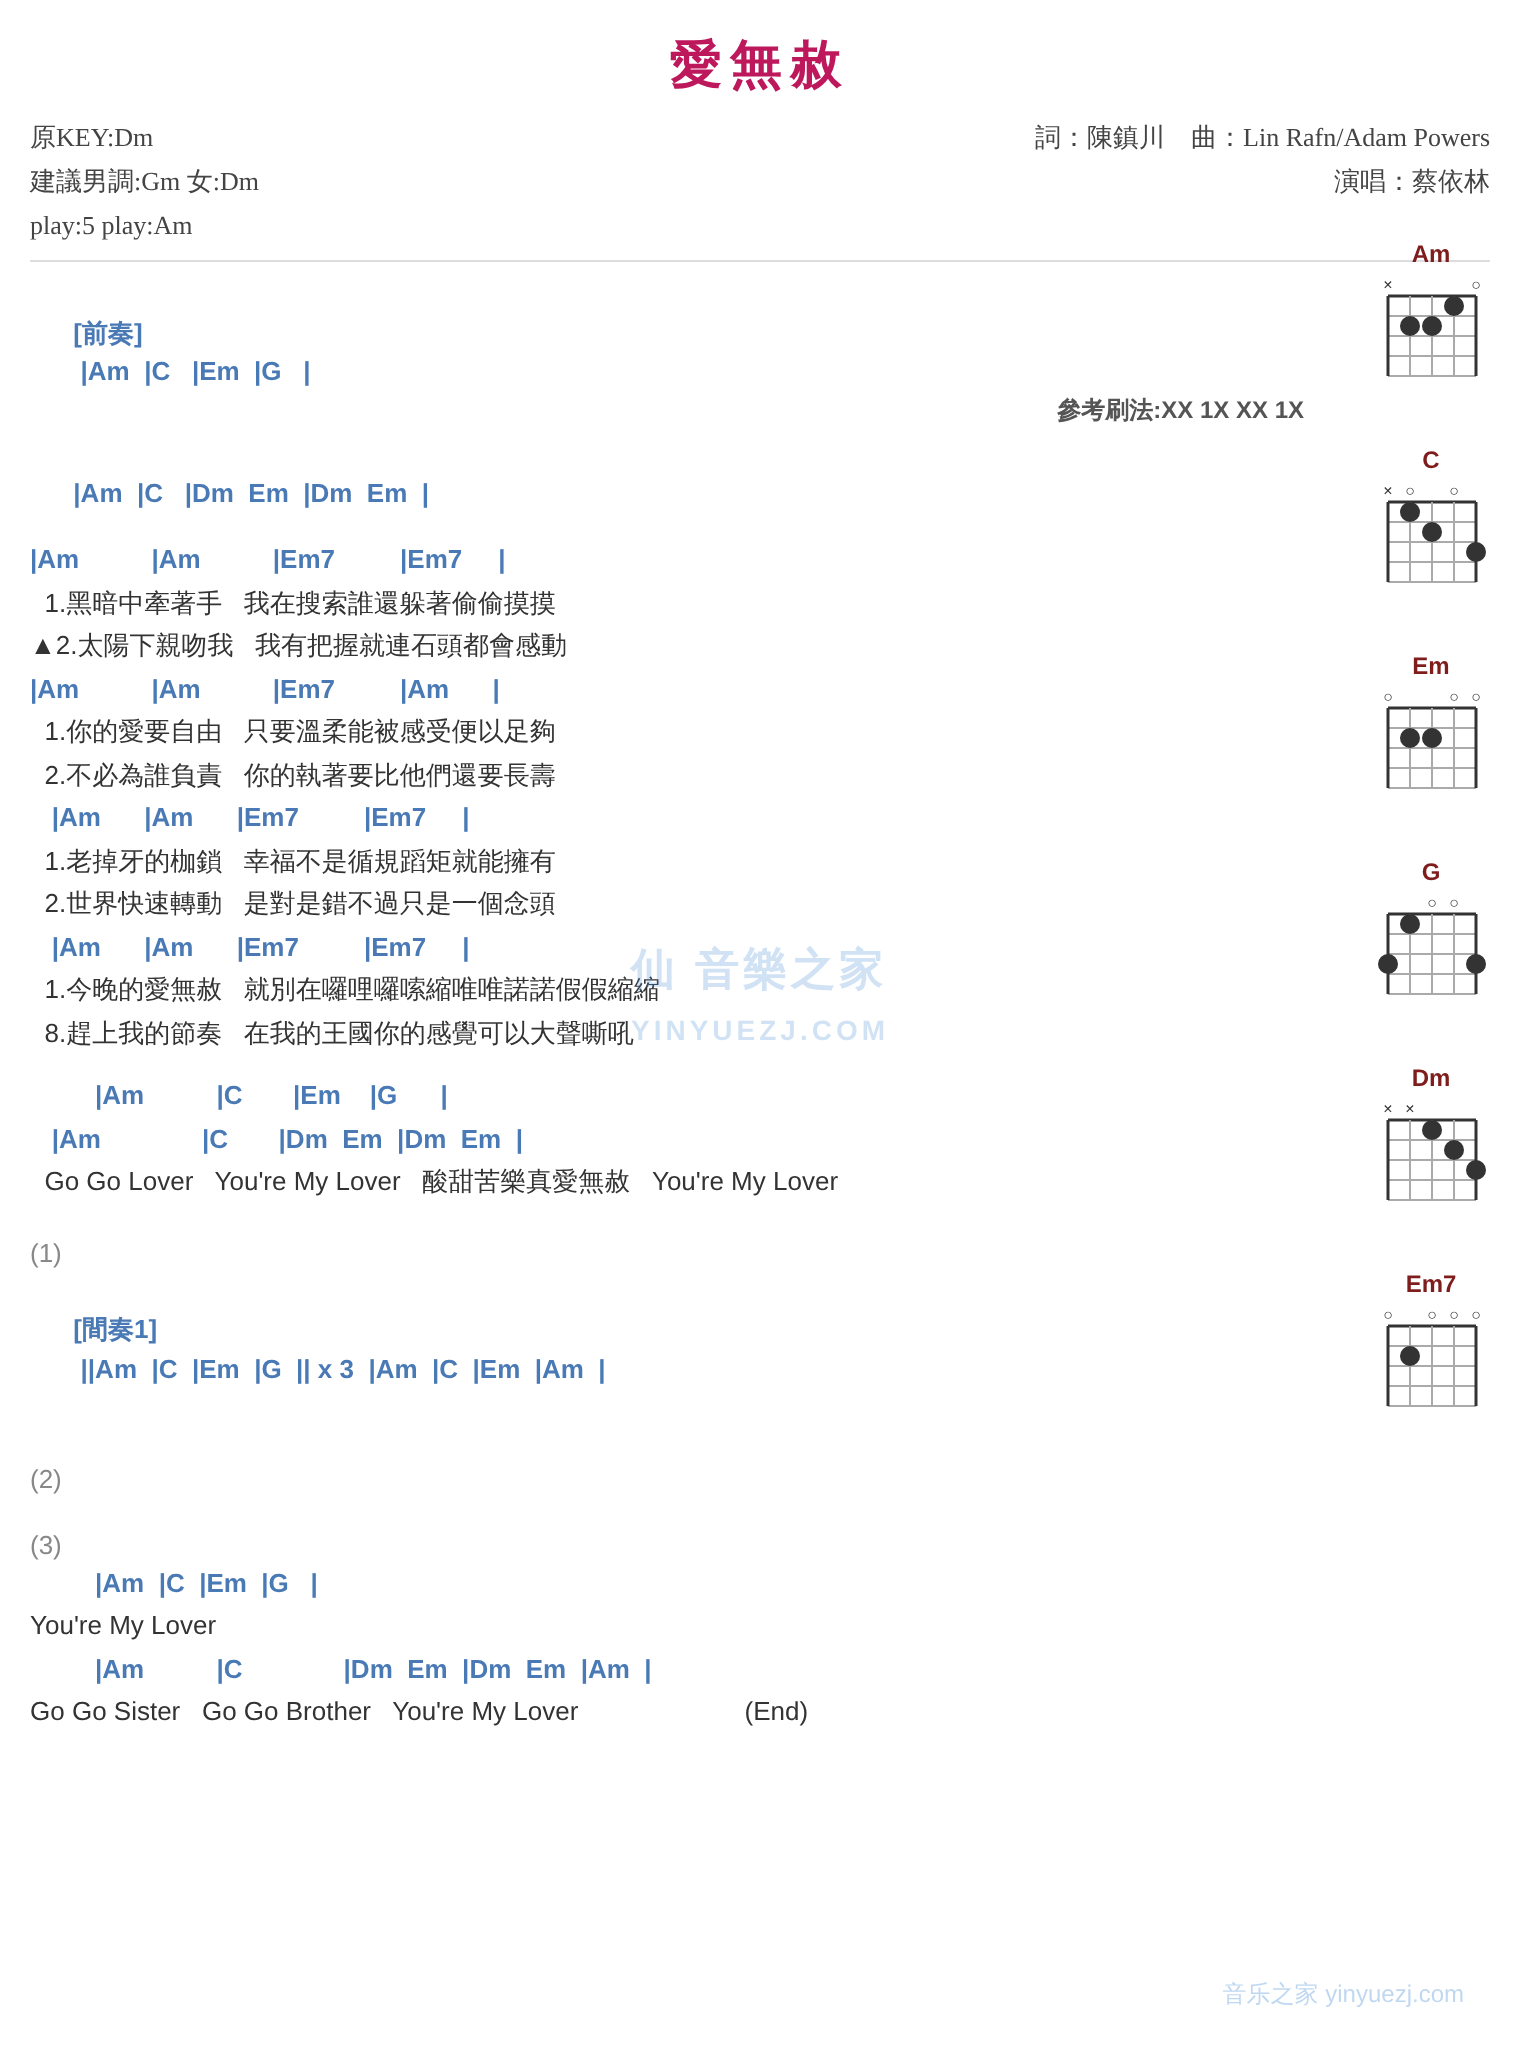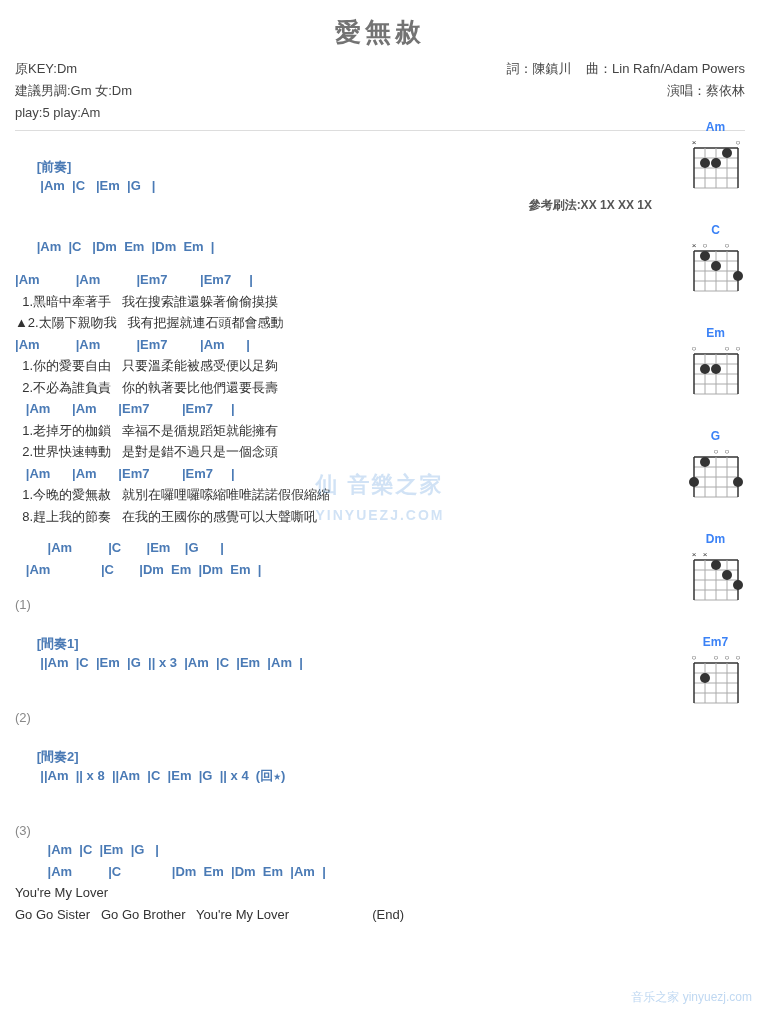--- a/index.html
+++ b/index.html
@@ -17,30 +17,31 @@
       width: 760px;
       min-height: 1024px;
       background: #fff;
       padding: 15px 15px 40px 15px;
       position: relative;
     }
     .title {
       text-align: center;
       font-size: 26px;
       font-weight: bold;
-      color: #737373;
+      color: #be185d;
       margin-bottom: 8px;
       letter-spacing: 4px;
     }
     .meta-section {
       display: flex;
       justify-content: space-between;
       margin-bottom: 5px;
       font-size: 13px;
       color: #444;
+      font-family: Liberation Serif, serif;
     }
     .meta-left { line-height: 1.7; }
     .meta-right { line-height: 1.7; text-align: right; }
     .section-header {
       color: #4a7ab5;
       font-weight: bold;
       font-size: 13px;
     }
     .line {
       margin: 2px 0;
@@ -75,41 +76,41 @@
       flex-direction: column;
       gap: 12px;
     }
     .chord-diagram {
       text-align: center;
       width: 65px;
     }
     .chord-name {
       font-size: 12px;
       font-weight: bold;
-      color: #3b82f6;
+      color: #7f1d1d;
       margin-bottom: 2px;
     }
     
     .watermark {
       position: absolute;
       top: 470px;
       left: 50%;
       transform: translateX(-50%);
       opacity: 0.25;
       font-size: 22px;
       font-weight: bold;
       color: #4a90d9;
       white-space: nowrap;
       pointer-events: none;
       letter-spacing: 2px;
     }
     .watermark-sub {
       position: absolute;
       bottom: 18px;
-      right: 8px;
+      right: 28px;
       opacity: 0.35;
       font-size: 12px;
       color: #4a90d9;
       pointer-events: none;
     }
     .content-area {
       margin-right: 93px;
     }
   </style>
 </head>
@@ -161,43 +162,40 @@
     <div class="line lyrics-line">  2.世界快速轉動   是對是錯不過只是一個念頭</div>
 
     <div class="line chord-line">   |Am      |Am      |Em7         |Em7     |</div>
     <div class="line lyrics-line">  1.今晚的愛無赦   就別在囉哩囉嗦縮唯唯諾諾假假縮縮</div>
     <div class="line lyrics-line">  8.趕上我的節奏   在我的王國你的感覺可以大聲嘶吼</div>
 
     <div style="height:8px"></div>
 
     <div class="line chord-line">         |Am          |C       |Em    |G      |</div>
     <div class="line chord-line">   |Am              |C       |Dm  Em  |Dm  Em  |</div>
+    <div class="line lyrics-line">  Go Go Lover   You're My Lover   酸甜苦樂真愛無赦   You're My Lover</div>
 
     <div style="height:10px"></div>
 
     <div class="section-label">(1)</div>
     <div class="line">
       <span class="section-header">[間奏1]</span>
       <span class="chord-line"> ||Am  |C  |Em  |G  || x 3  |Am  |C  |Em  |Am  |</span>
     </div>
 
     <div style="height:10px"></div>
 
     <div class="section-label">(2)</div>
-    <div class="line">
-      <span class="section-header">[間奏2]</span>
-      <span class="chord-line"> ||Am  || x 8  ||Am  |C  |Em  |G  || x 4  (回★)</span>
-    </div>
 
     <div style="height:10px"></div>
 
     <div class="section-label">(3)</div>
     <div class="line chord-line">         |Am  |C  |Em  |G   |</div>
+    <div class="line lyrics-line">You're My Lover</div>
     <div class="line chord-line">         |Am          |C              |Dm  Em  |Dm  Em  |Am  |</div>
-    <div class="line lyrics-line">You're My Lover</div>
     <div class="line lyrics-line">Go Go Sister   Go Go Brother   You're My Lover                       (End)</div>
 
   </div>
 
   <div class="chord-diagrams">
 
     <div class="chord-diagram">
       <div class="chord-name">Am</div>
       <svg width="60" height="72">
 

